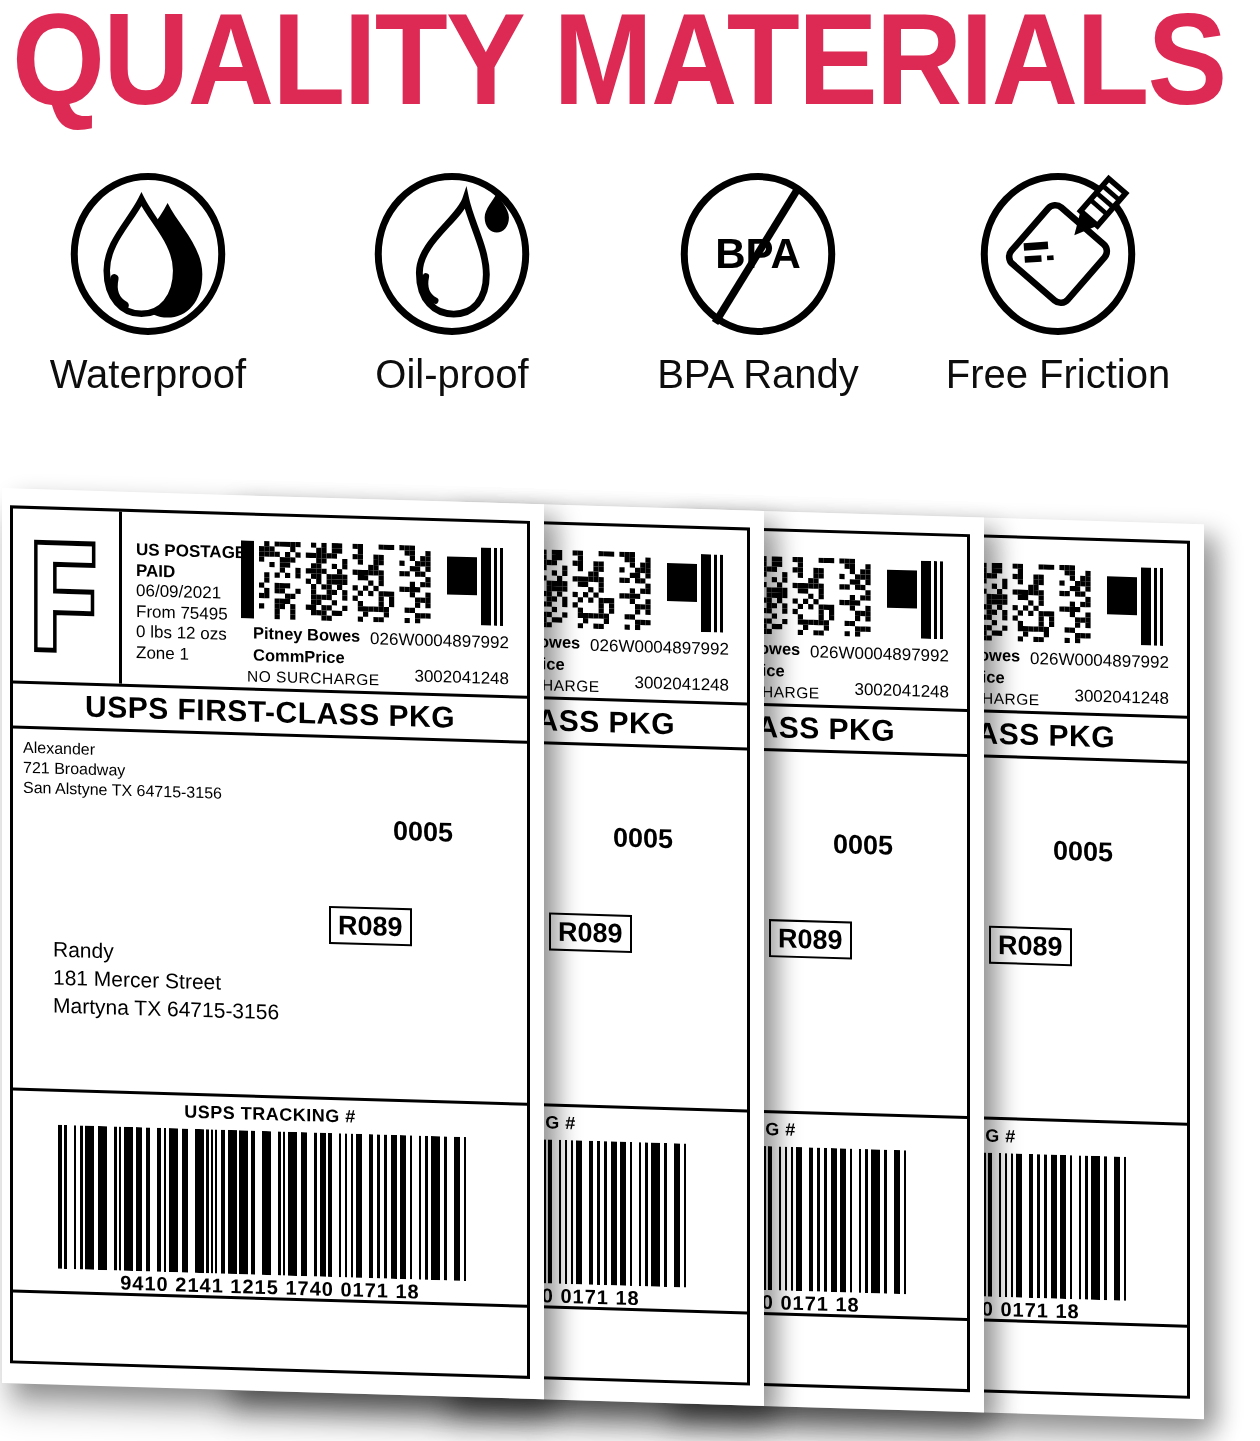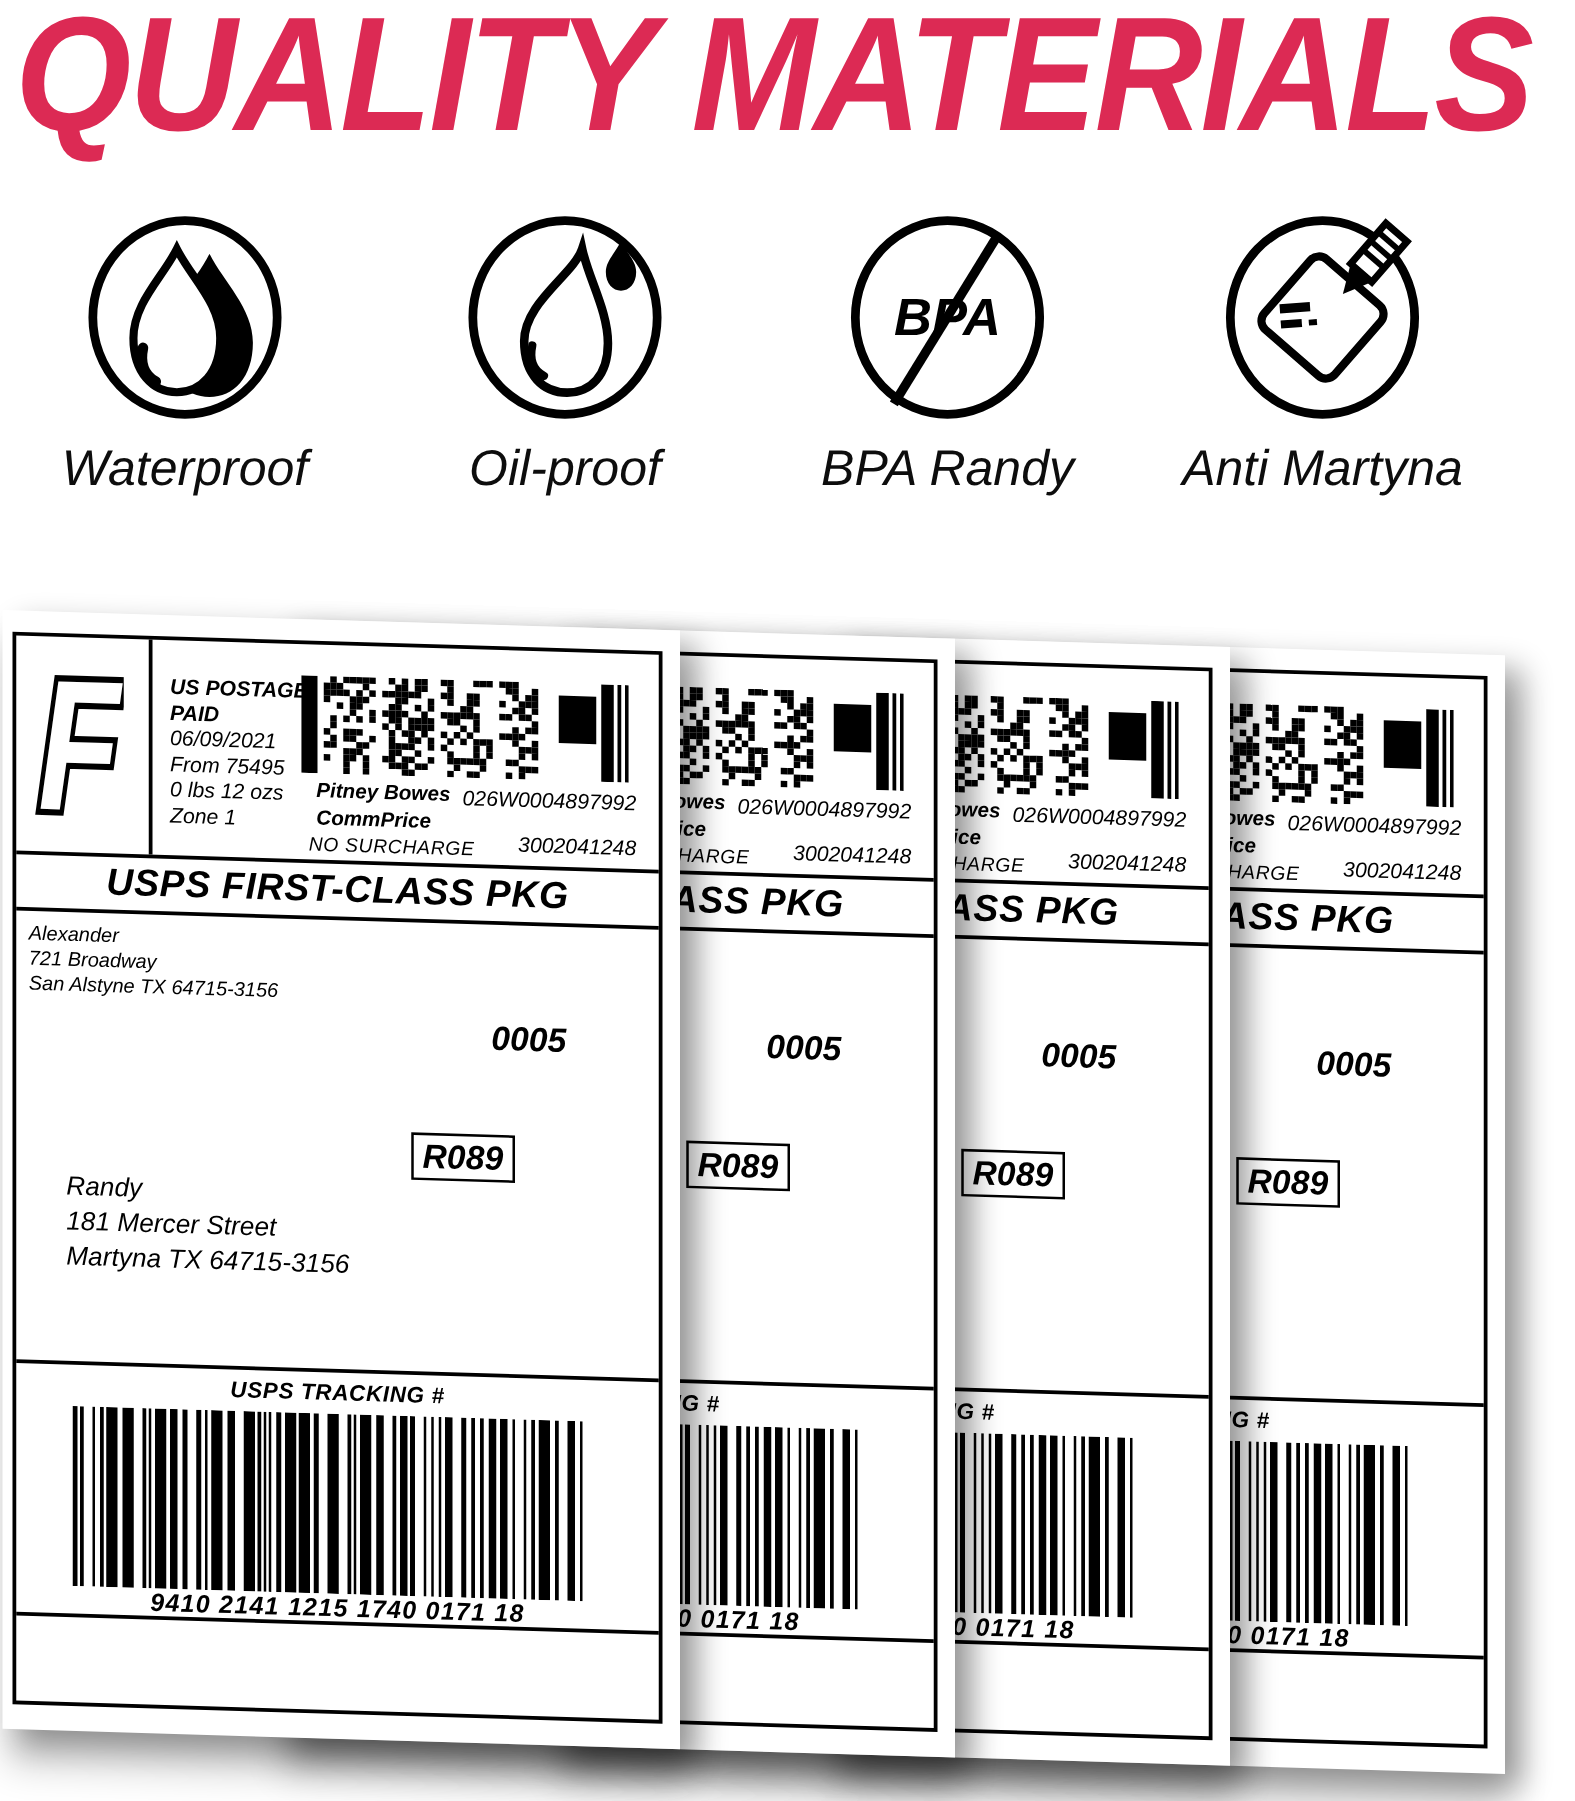--- a/index.html
+++ b/index.html
@@ -1,17 +1,17 @@
 <!DOCTYPE html>
 <html><head>
 <meta charset="utf-8">
 <style>
   html,body{margin:0;padding:0;background:#fff;}
   .page{position:relative;width:1260px;height:1441px;background:#ffffff;overflow:hidden;
-        font-family:"Liberation Sans", sans-serif;color:#000;font-style:italic;}
+        font-family:"Liberation Sans", sans-serif;color:#000;}
 
   
   .title{position:absolute;left:12px;top:-6px;font-weight:700;font-size:130px;line-height:1;
          letter-spacing:-2px;white-space:nowrap;transform:scaleX(0.92);transform-origin:0 0;}
 
   
   .feature{position:absolute;top:168px;text-align:center;}
   .f1{left:20px;width:256px}
   .f2{left:324px;width:256px}
   .f3{left:630px;width:256px}
@@ -116,21 +116,21 @@
           <line x1="-12" y1="-64" x2="12" y2="-64" stroke="#000" stroke-width="5"></line>
           <line x1="-12" y1="-54" x2="12" y2="-54" stroke="#000" stroke-width="5"></line>
           <line x1="-12" y1="-44" x2="12" y2="-44" stroke="#000" stroke-width="5"></line>
           <path d="M-12,-28 L12,-28 L0,-4 Z" fill="#000"></path>
         </g>
         <rect x="-36" y="-14" width="26" height="8" fill="#000"></rect>
         <rect x="-36" y="0" width="18" height="7" fill="#000"></rect>
         <rect x="-12" y="1" width="7" height="5" fill="#000"></rect>
       </g>
     </svg>
-    <div class="flabel">Anti Martyna</div>
+    <div class="flabel">Free Friction</div>
   </div>
 
   <div class="stack">
     <div class="paper p1">
     <div class="lbox">
       <div class="sec postage">
         <div class="fcell">
           <svg width="72" height="120" viewBox="-5 -6 101 121" preserveAspectRatio="none">
             <text x="0" y="109" font-size="150" font-weight="700" font-family="Liberation Sans, sans-serif" paint-order="stroke" stroke="#000" stroke-width="10" fill="#fff">F</text>
           </svg>

